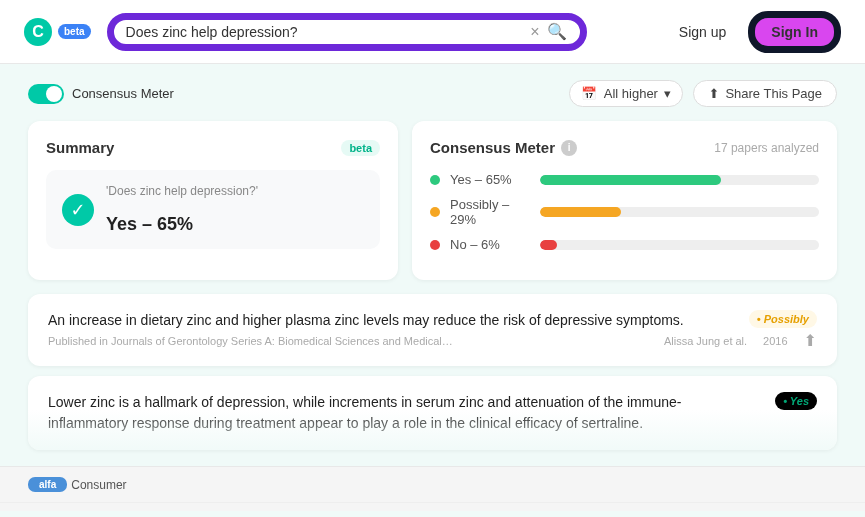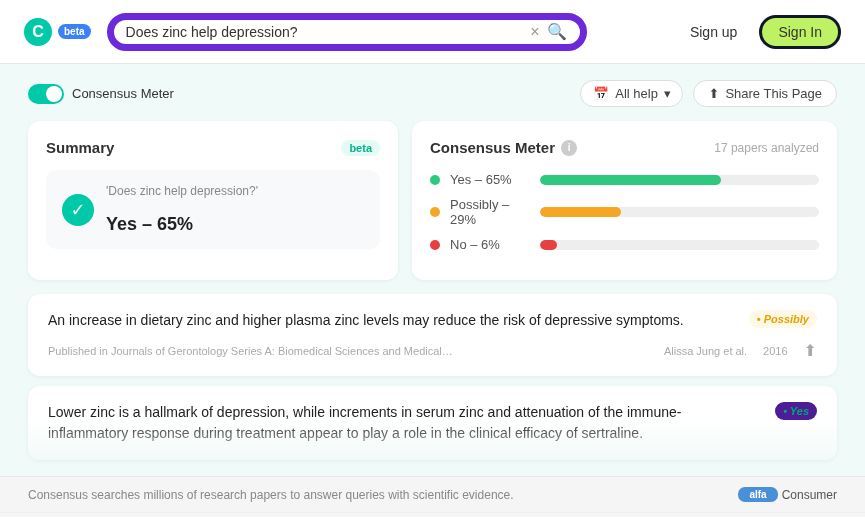--- a/index.html
+++ b/index.html
@@ -85,27 +85,28 @@
     }
     .btn-signup {
       background: none;
       border: none;
       cursor: pointer;
       font-size: 14px;
       color: #333;
       padding: 6px 12px;
     }
     .btn-signin {
-      background: #bef264;
-      border: 3px solid #0f172a;
+      background: #d946ef;
+      border: 7px solid #0f172a;
       cursor: pointer;
       font-size: 14px;
       color: #333;
       padding: 6px 16px;
       border-radius: 20px;
+      font-weight: bold;
     }
 
     
     .main {
       padding: 16px 28px 16px;
     }
 
     
     .top-controls {
       display: flex;
@@ -325,28 +326,27 @@
       font-weight: 600;
       flex-shrink: 0;
       white-space: nowrap;
       font-style: italic;
     }
     .badge-possibly {
       background: #fff8e6;
       color: #e6a000;
     }
     .badge-yes {
-      background: #4c1d95;
+      background: #000000;
       color: #00a877;
     }
     .result-meta {
       display: flex;
       align-items: center;
       gap: 16px;
-      margin-top: 10px;
       font-size: 11px;
       color: #aaa;
     }
     .result-meta-journal {
       flex: 1;
     }
     .share-small {
       color: #aaa;
       font-size: 16px;
       cursor: pointer;
@@ -424,21 +424,21 @@
 <div class="main">
 
   <div class="top-controls">
     <div class="consensus-toggle-label">
       <div class="toggle-switch"></div>
       <span>Consensus Meter</span>
     </div>
     <div class="right-controls">
       <button class="year-filter">
         <span>📅</span>
-        <span>All help</span>
+        <span>All higher</span>
         <span>▾</span>
       </button>
       <button class="share-btn">
         <span>⬆</span>
         <span>Share This Page</span>
       </button>
     </div>
   </div>
 
   <div class="cards-row">
@@ -509,21 +509,20 @@
   <div class="result-item-partial">
     <div class="result-top">
       <span class="result-text">Lower zinc is a hallmark of depression, while increments in serum zinc and attenuation of the immune-inflammatory response during treatment appear to play a role in the clinical efficacy of sertraline.</span>
       <span class="result-badge badge-yes">• Yes</span>
     </div>
   </div>
 
 </div>
 
 <div class="footer">
-  <span>Consensus searches millions of research papers to answer queries with scientific evidence.</span>
   <div class="footer-logo">
     <span class="footer-logo-box">alfa</span>
     <span class="footer-consumer">Consumer</span>
   </div>
 </div>
 <div style="background:#f5f5f5; padding: 4px 28px; font-size:11px; color:#aaa; border-top:1px solid #eee;">
   
 </div>
 
 </body></html>

